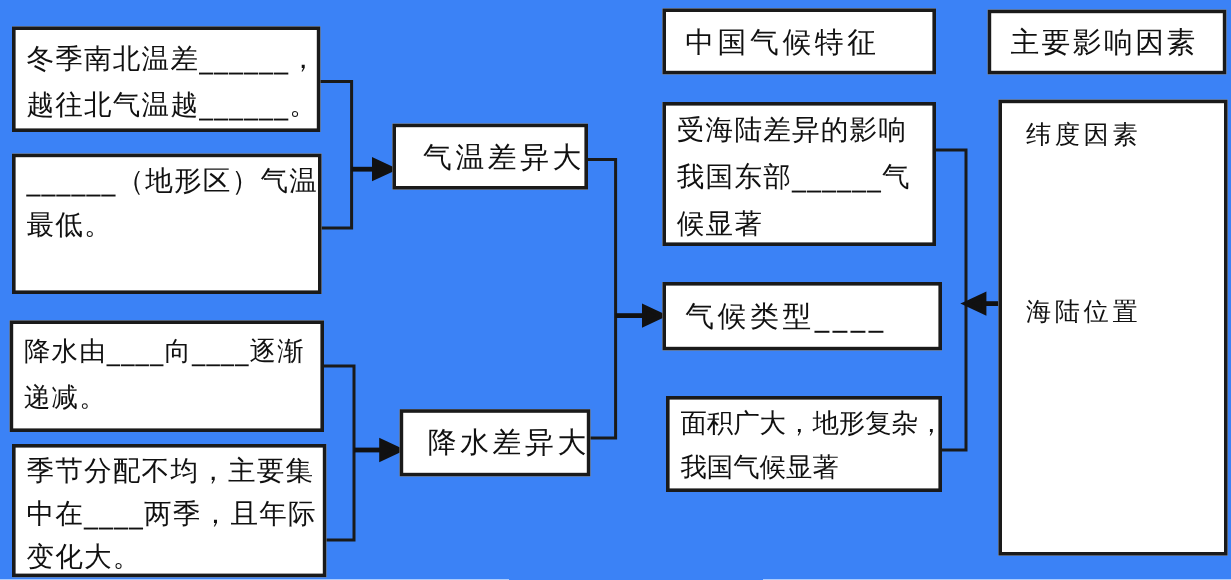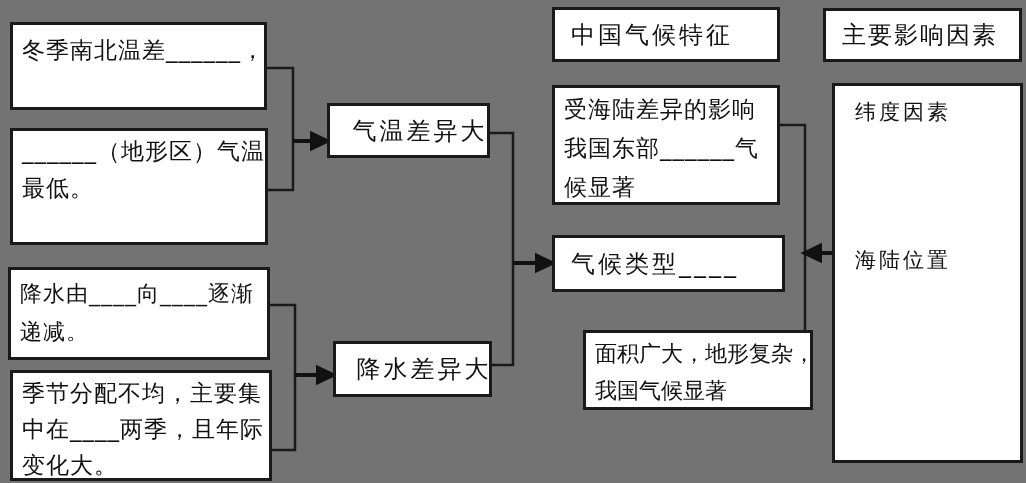--- a/index.html
+++ b/index.html
@@ -1,19 +1,19 @@
 <!DOCTYPE html>
 <html><head>
 <meta charset="utf-8">
 <style>
   html,body{margin:0;padding:0;background:#ffffff;}
   .canvas{
     position:relative;
     width:1026px;height:483px;
-    background:#737373;
+    background:#3b82f6;
     font-family:"DejaVu Sans",sans-serif;
     color:#111111;
     overflow:hidden;
   }
   .box{
     position:absolute;
     border:3px solid #1a1a1a;
     background:#ffffff;
     box-sizing:border-box;
     overflow:hidden;
@@ -37,21 +37,21 @@
   
   #winter-box{left:10px;top:22px;width:257px;height:88px;padding-top:6px;}
   #summer-box{left:10px;top:128px;width:258px;height:117px;line-height:37px;padding-top:2px;}
   #rain-trend-box{left:8px;top:267px;width:262px;height:93px;font-size:22px;padding-top:5px;}
   #rain-season-box{left:10px;top:370px;width:262px;height:111px;line-height:36px;padding-top:2px;}
   #temp-diff-box{left:327px;top:103px;width:163px;height:55px;}
   #rain-diff-box{left:333px;top:341px;width:159px;height:56px;}
   #title-box{left:552px;top:7px;width:228px;height:55px;}
   #monsoon-box{left:552px;top:85px;width:228px;height:120px;line-height:39px;padding-top:2px;}
   #climate-type-box{left:552px;top:235px;width:233px;height:57px;}
-  #area-box{left:555px;top:330px;width:230px;height:80px;font-size:22px;line-height:37px;padding-top:2px;letter-spacing:0;margin-left:28px;}
+  #area-box{left:555px;top:330px;width:230px;height:80px;font-size:22px;line-height:37px;padding-top:2px;letter-spacing:0;}
   #factors-title-box{left:823px;top:8px;width:199px;height:54px;letter-spacing:2px;}
   #factors-box{left:832px;top:83px;width:191px;height:380px;}
   .factor{
     position:absolute;
     left:20px;
     font-size:21px;
     letter-spacing:3px;
     white-space:nowrap;
   }
   #factor-latitude{top:12px;}
@@ -78,20 +78,21 @@
       <polygon points="333,375 318,368 318,382"></polygon>
       <line x1="513" y1="263" x2="539" y2="263"></line>
       <polygon points="552,263 537,256 537,270"></polygon>
       <line x1="832" y1="253" x2="818" y2="253"></line>
       <polygon points="805,253 820,246 820,260"></polygon>
     </g>
   </svg>
 
   <div class="box text-box" id="winter-box">
     <div>冬季南北温差______，</div>
+    <div>越往北气温越______。</div>
   </div>
 
   <div class="box text-box" id="summer-box">
     <div>______（地形区）气温</div>
     <div>最低。</div>
   </div>
 
   <div class="box text-box" id="rain-trend-box">
     <div>降水由____向____逐渐</div>
     <div>递减。</div>

